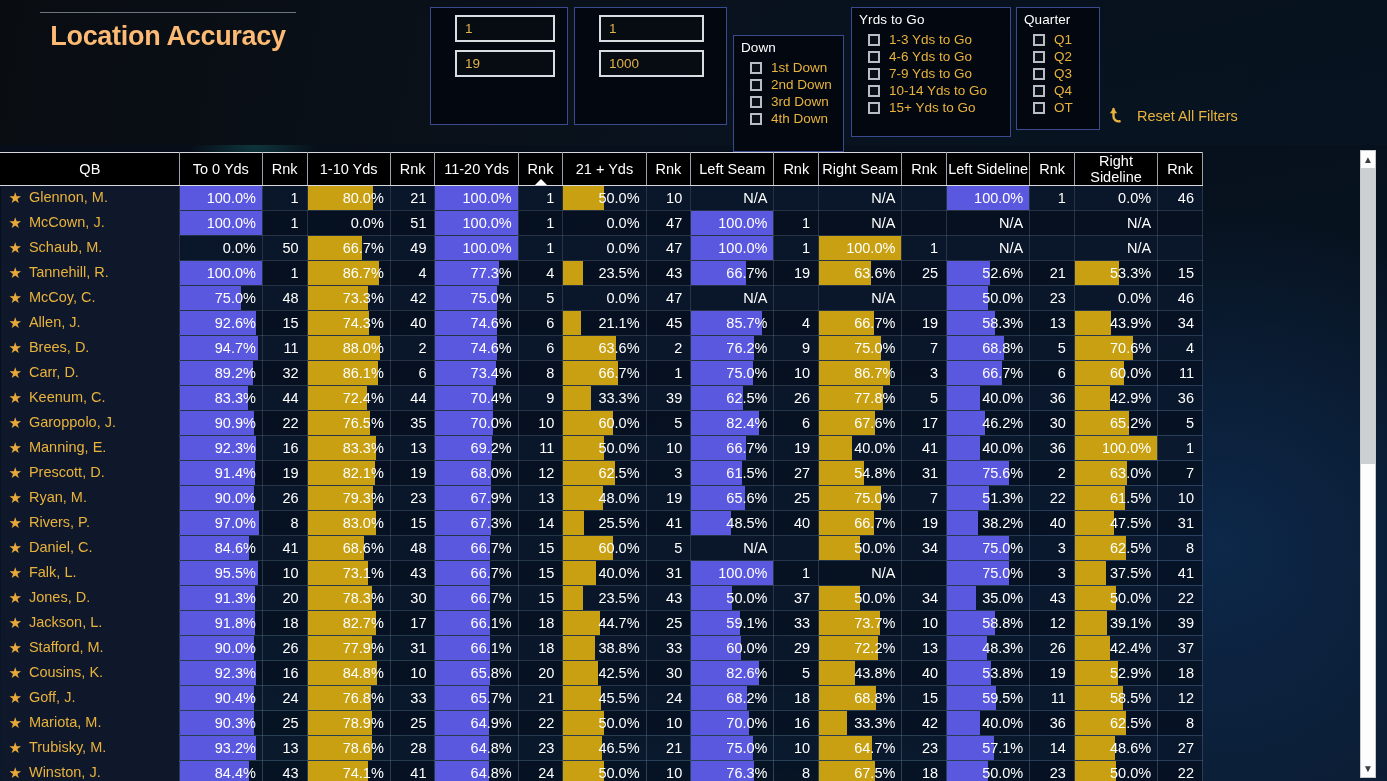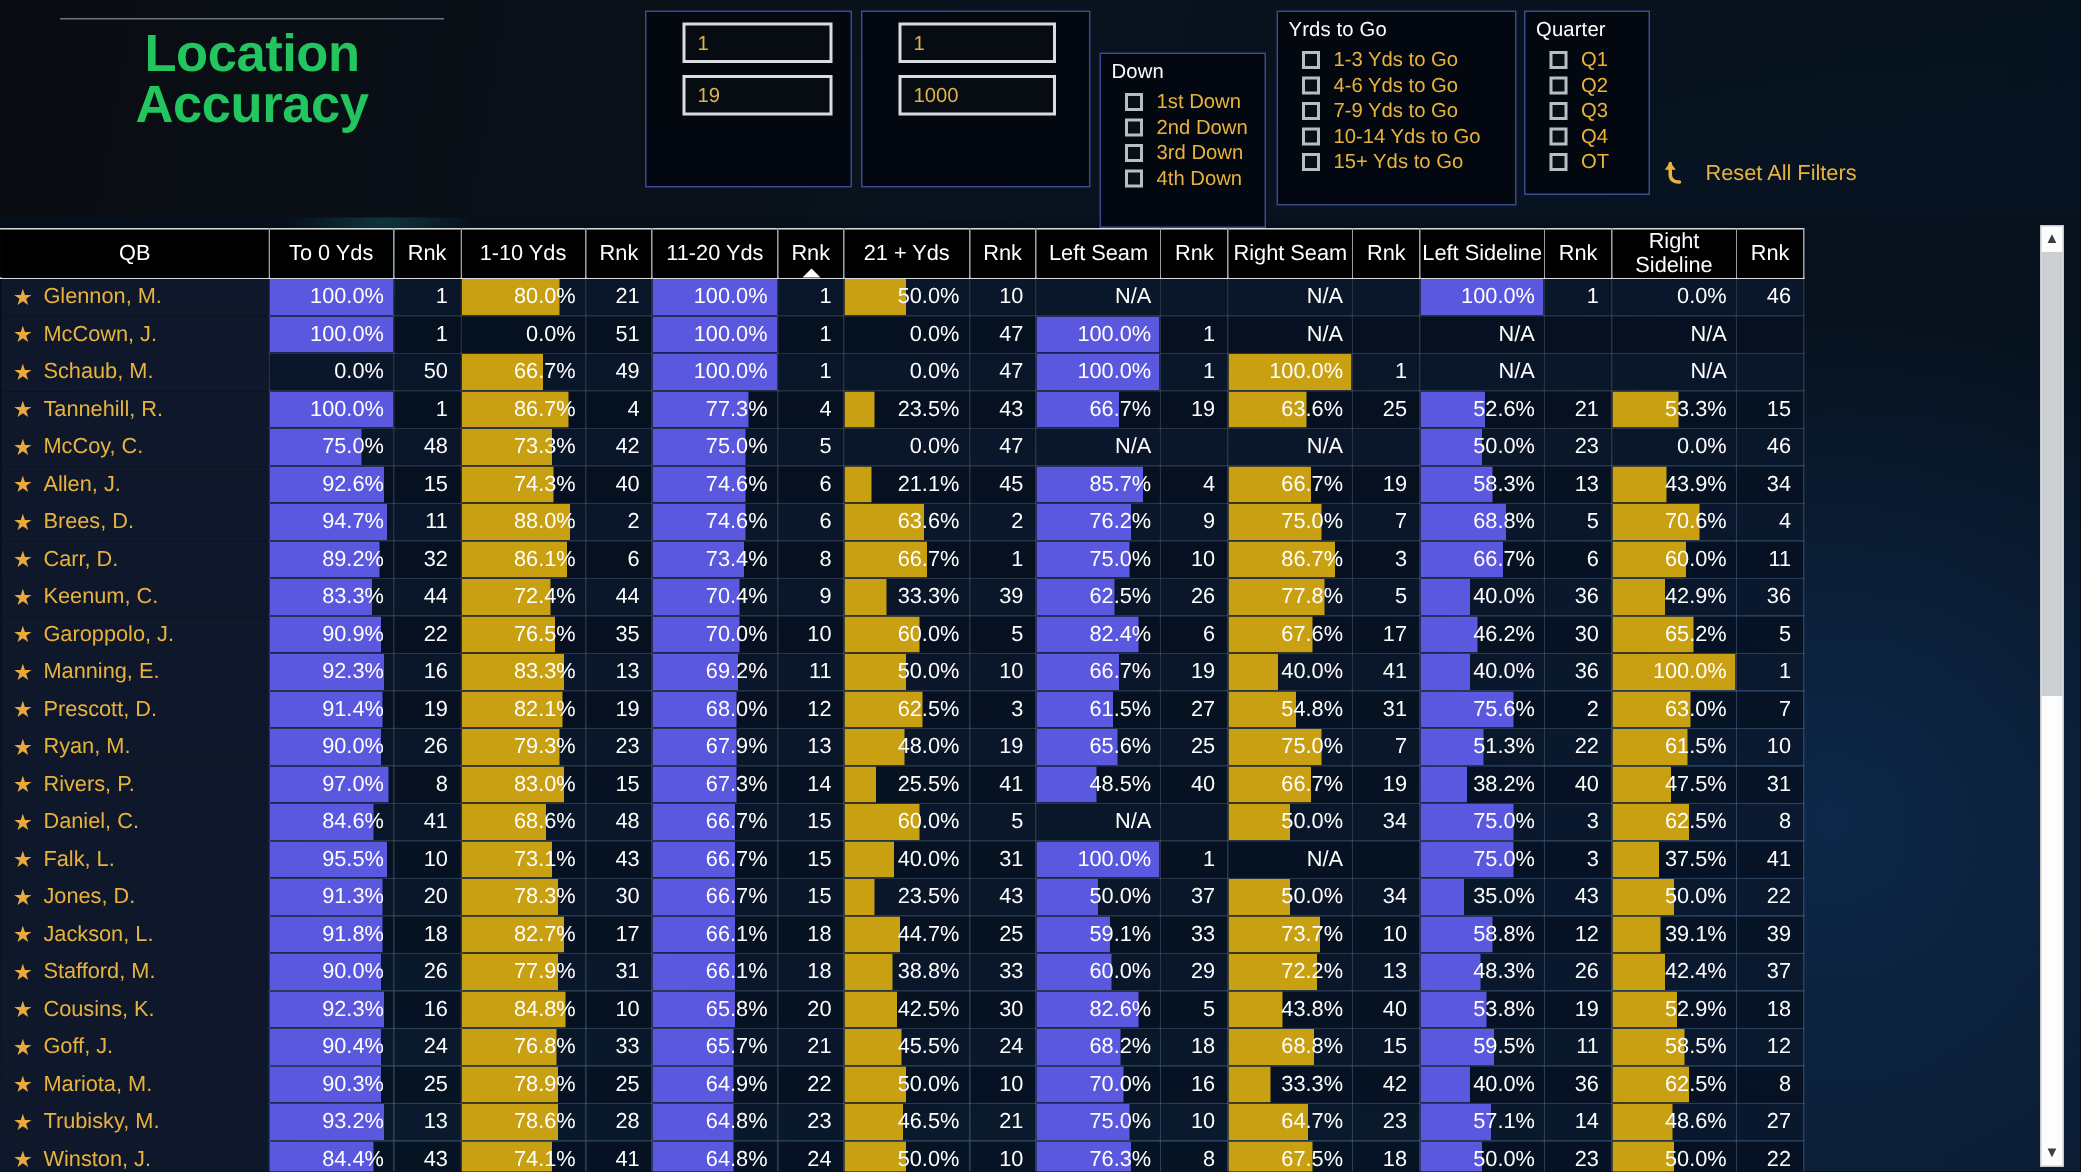--- a/index.html
+++ b/index.html
@@ -25,21 +25,21 @@
 
   
   #topbar{ position:absolute; left:0; top:0; width:1387px; height:145px; z-index:2; }
   #topbar-bg{ position:absolute; inset:0;
     background:linear-gradient(100deg,#090d12 0%,#0a1018 28%,rgba(11,22,34,.55) 52%,rgba(10,28,44,.25) 75%,rgba(10,30,52,.18) 100%); }
 
   
   #logo{ position:absolute; left:18px; top:8px; width:300px; height:118px; z-index:3; text-align:center; }
   #logo-word{ font-size:33px; font-weight:bold; letter-spacing:-1.2px; color:#fff; line-height:46px; }
   #logo-rule{ height:1px; background:#6d757e; margin:4px 22px 6px 22px; }
-  #logo-sub{ font-size:35px; font-weight:bold; color:#22c55e; letter-spacing:-.3px; line-height:34px; }
+  #logo-sub{ font-size:27px; font-weight:bold; color:#fdba74; letter-spacing:-.3px; line-height:34px; }
 
   
   .slicer{ position:absolute; border:1px solid #3a4a8e; background:rgba(3,7,14,.92); z-index:3; }
   .slicer-title{ color:#fff; font-size:13.5px; padding:4px 0 0 7px; letter-spacing:.1px; }
   .chk-row{ display:flex; align-items:center; padding:1px 0 1px 16px; }
   .chk{ width:12px; height:12px; border:2px solid #b9bec4; background:#0a0f17; margin-right:9px; flex:0 0 auto; }
   .chk-lbl{ color:#e8b33c; font-size:13.5px; white-space:nowrap; }
 
   .numbox{ border:2px solid #d9dde2; background:#070b12; color:#e0b24a;
     font-size:13.5px; padding:4px 0 4px 8px; }

